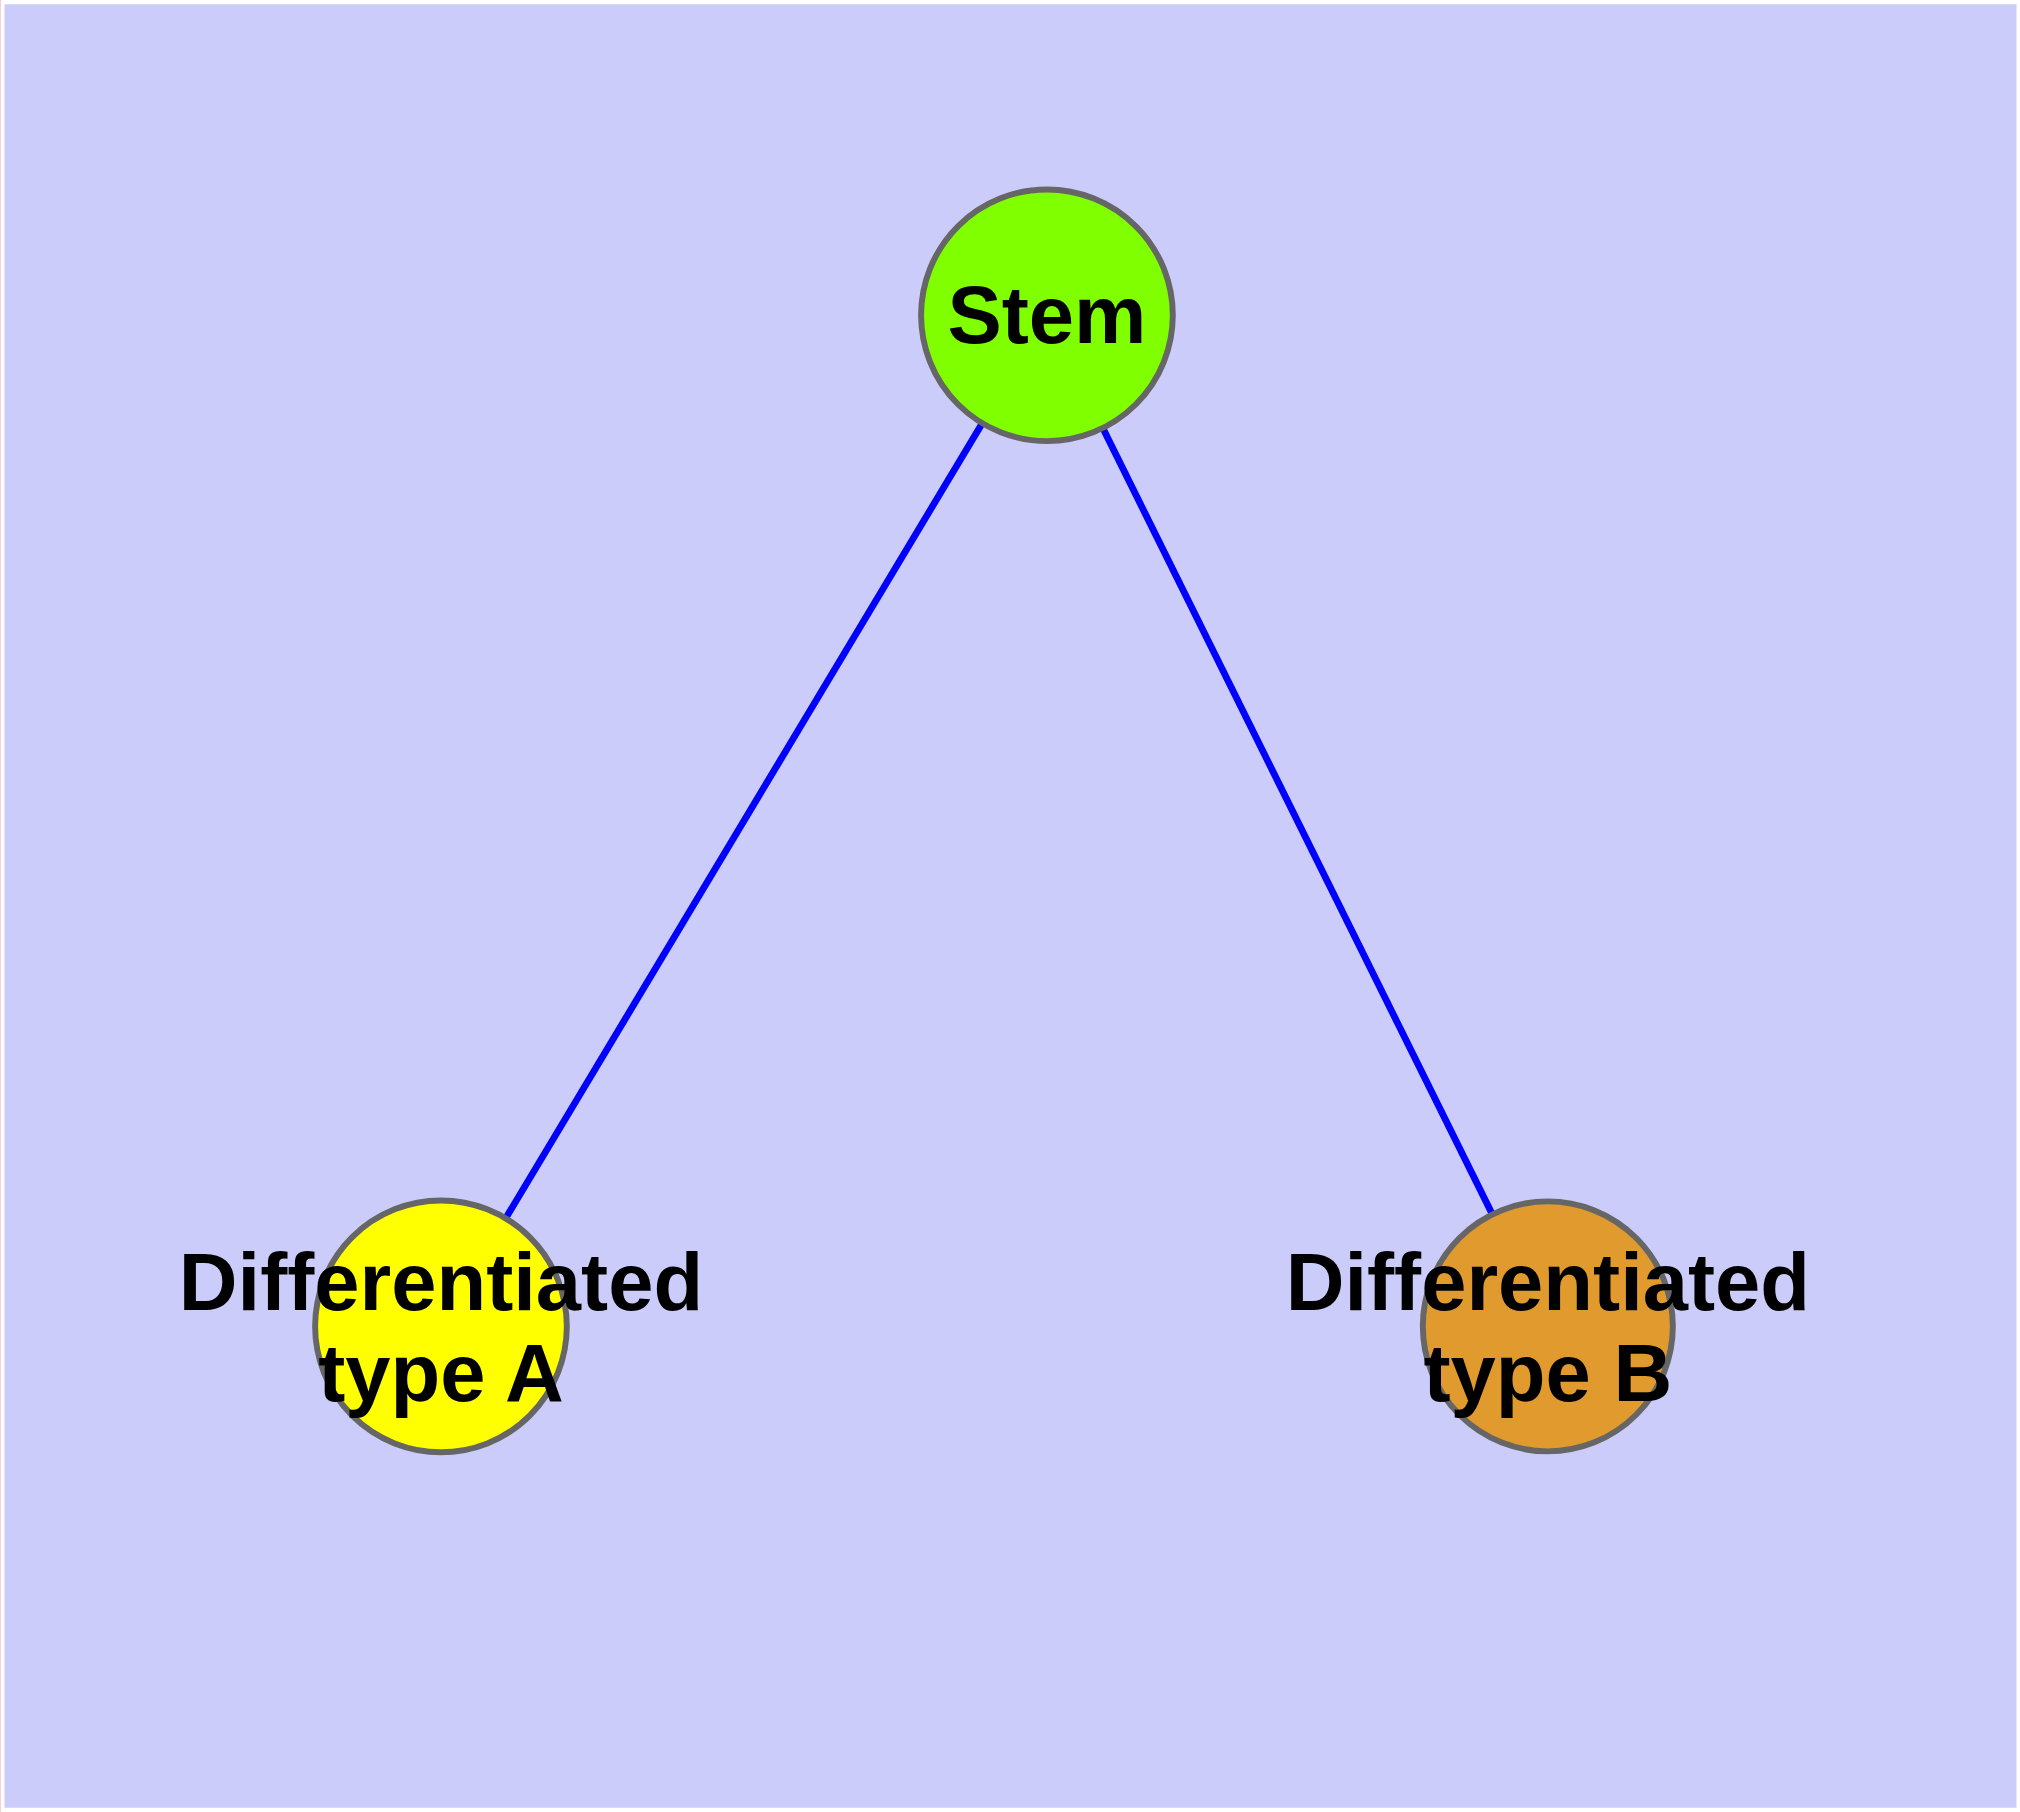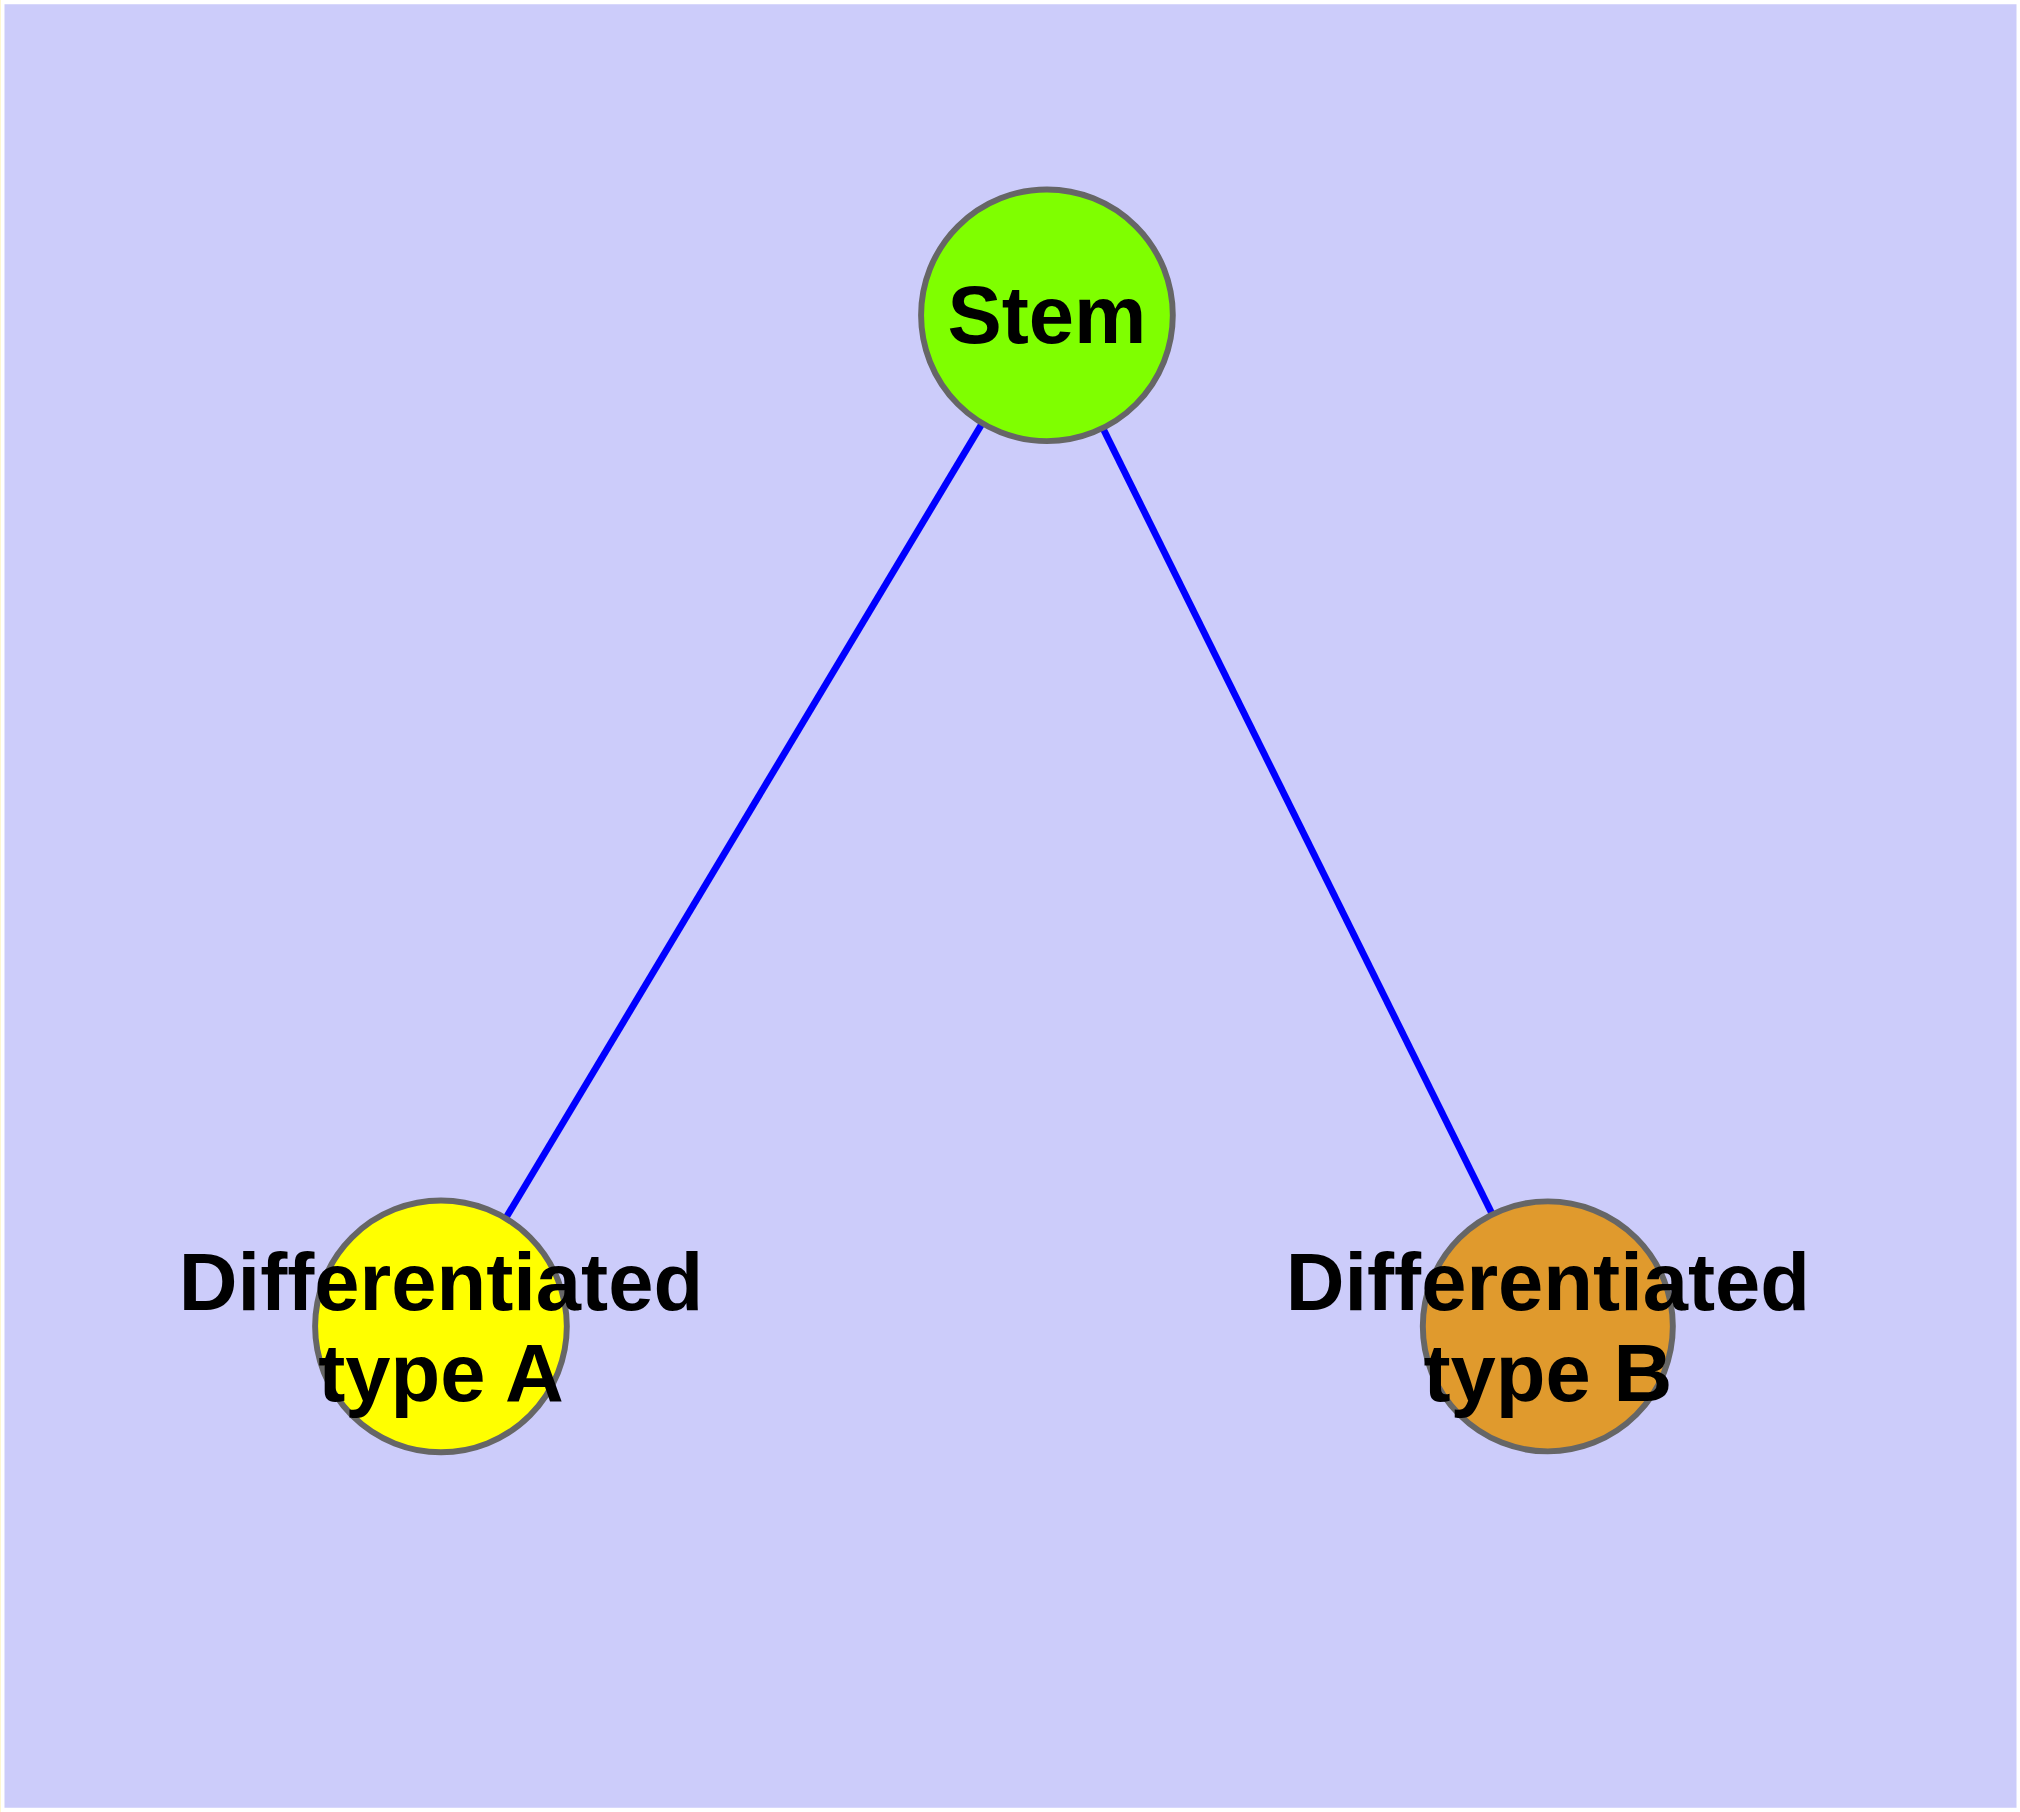--- a/index.html
+++ b/index.html
@@ -8,21 +8,21 @@
     padding: 0;
     background: #ffffff;
   }
   body {
     font-family: "Liberation Sans", sans-serif;
   }
   #canvas {
     position: relative;
     width: 2021px;
     height: 1812px;
-    background: #fde047;
+    background: #ef4444;
     overflow: hidden;
   }
   #graph-svg {
     position: absolute;
     top: 0;
     left: 0;
     width: 2021px;
     height: 1812px;
     display: block;
   }

